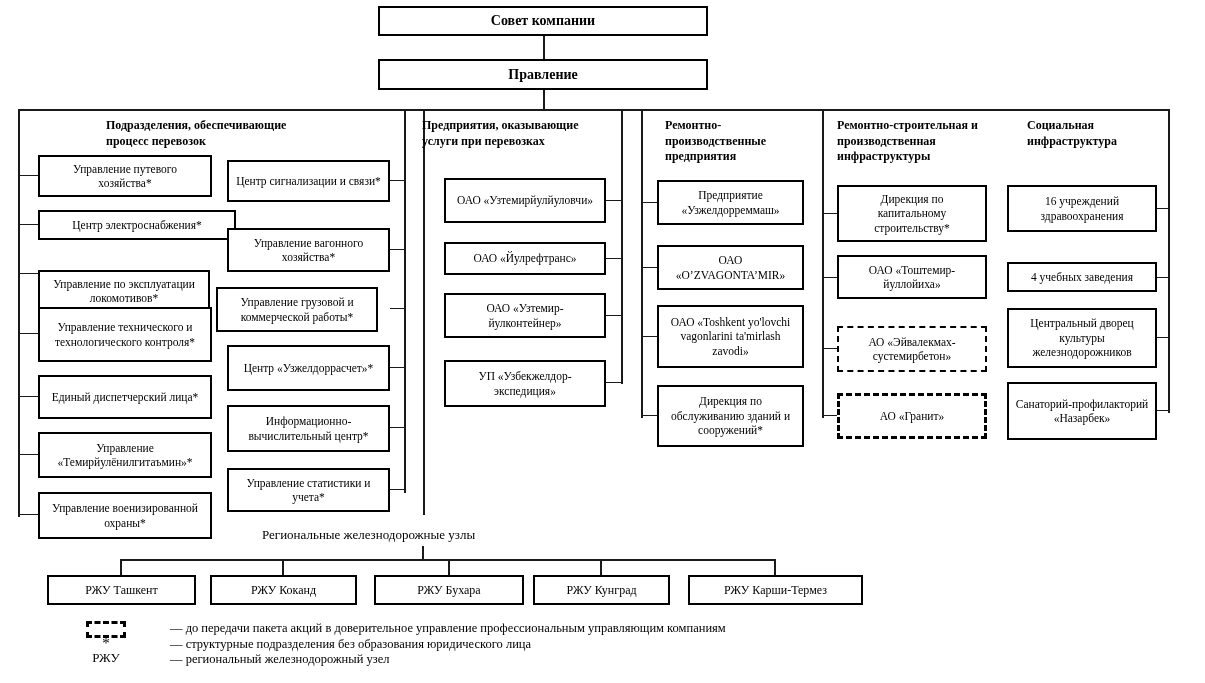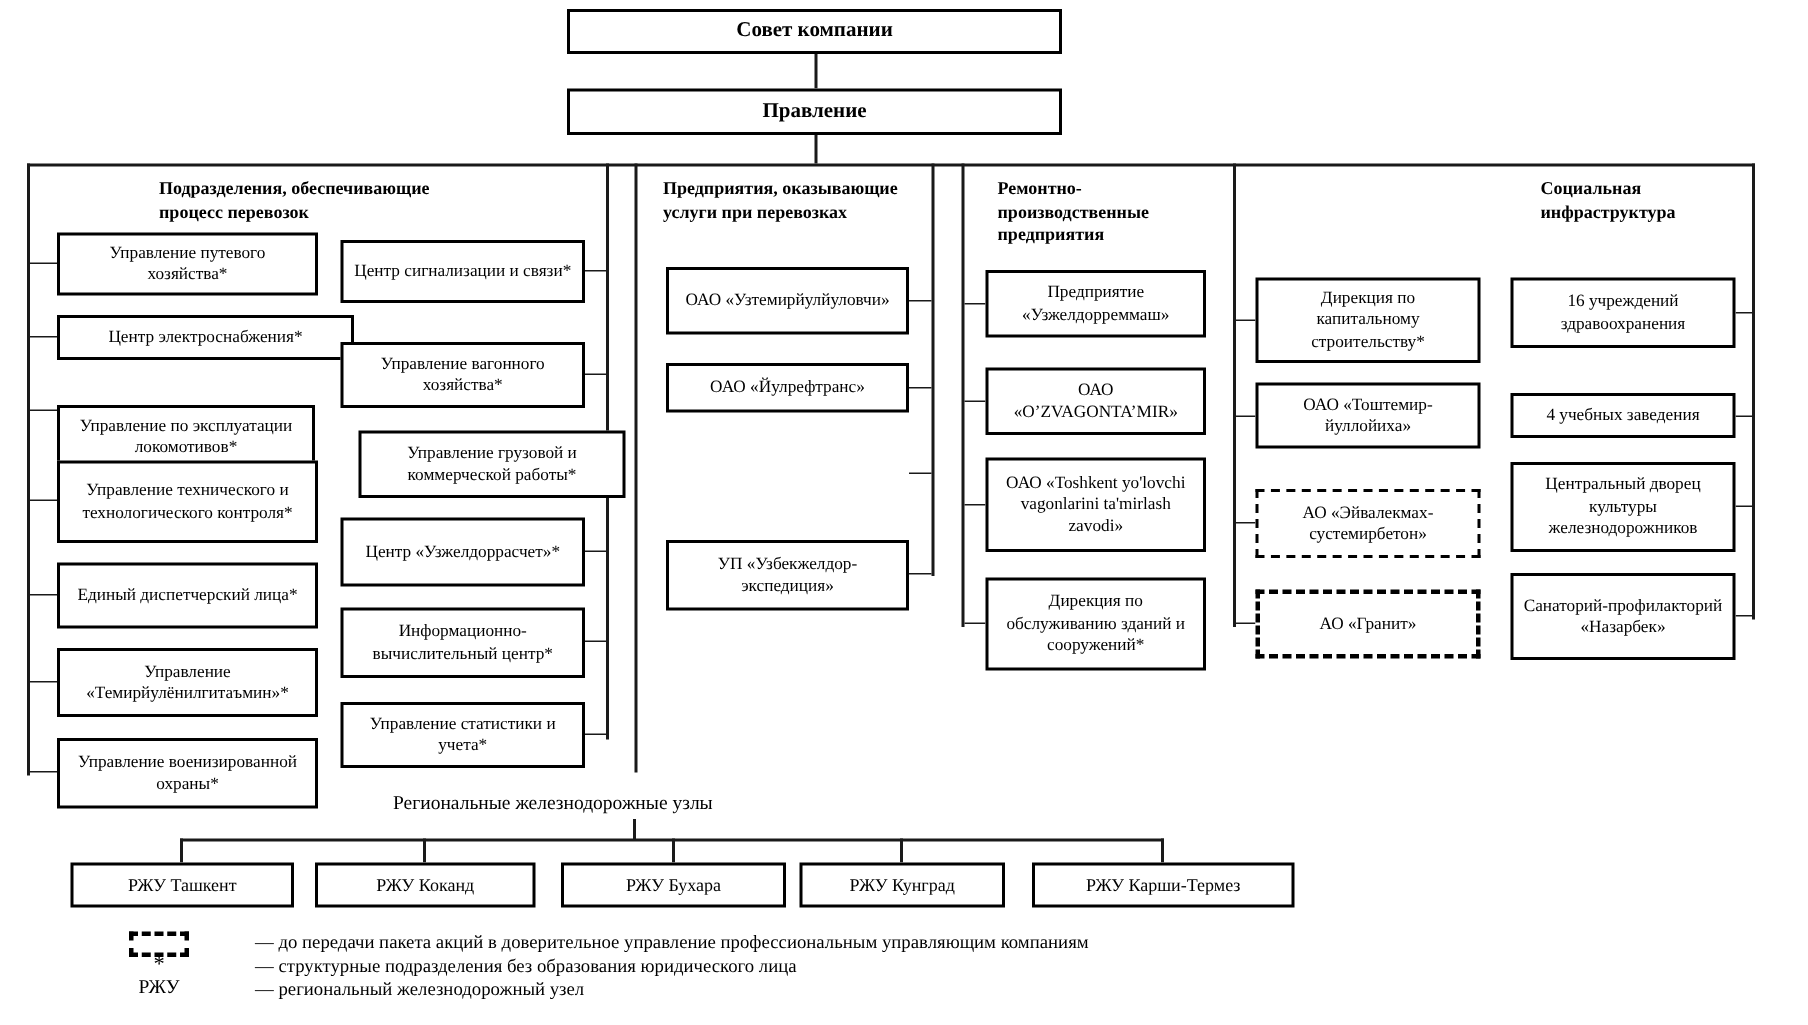--- a/index.html
+++ b/index.html
@@ -77,41 +77,43 @@
       <div class="ln" style="left: 282px; top: 559px; width: 2px; height: 16px;"></div>
       <div class="ln" style="left: 448px; top: 559px; width: 2px; height: 16px;"></div>
       <div class="ln" style="left: 600px; top: 559px; width: 2px; height: 16px;"></div>
       <div class="ln" style="left: 774px; top: 559px; width: 2px; height: 16px;"></div>
     </div>
 
   <div class="box topbox" style="left:378px;top:6px;width:330px;height:30px">Совет компании</div>
   <div class="box topbox" style="left:378px;top:59px;width:330px;height:31px">Правление</div>
 
   <div class="hdr" style="left:106px;top:118px;width:210px">Подразделения, обеспечивающие процесс перевозок</div>
-  <div class="hdr" style="left:442px;top:118px;width:160px">Предприятия, оказывающие услуги при перевозках</div>
+  <div class="hdr" style="left:422px;top:118px;width:160px">Предприятия, оказывающие услуги при перевозках</div>
   <div class="hdr" style="left:665px;top:118px;width:120px">Ремонтно-производственные предприятия</div>
+  <div class="hdr" style="left:837px;top:118px;width:148px">Ремонтно-строительная и производственная инфраструктуры</div>
   <div class="hdr" style="left:1027px;top:118px;width:110px">Социальная инфраструктура</div>
 
   <div class="box" style="left:38px;top:155px;width:174px;height:42px">Управление путевого хозяйства*</div>
   <div class="box" style="left:38px;top:210px;width:198px;height:30px">Центр электроснабжения*</div>
   <div class="box" style="left:38px;top:270px;width:172px;height:42px">Управление по эксплуатации локомотивов*</div>
   <div class="box" style="left:38px;top:307px;width:174px;height:55px">Управление технического и технологического контроля*</div>
   <div class="box" style="left:38px;top:375px;width:174px;height:44px">Единый диспетчерский лица*</div>
   <div class="box" style="left:38px;top:432px;width:174px;height:46px">Управление «Темирйулёнилгитаъмин»*</div>
   <div class="box" style="left:38px;top:492px;width:174px;height:47px">Управление военизированной охраны*</div>
 
   <div class="box" style="left:227px;top:160px;width:163px;height:42px">Центр сигнализации и связи*</div>
   <div class="box" style="left:227px;top:228px;width:163px;height:44px">Управление вагонного хозяйства*</div>
-  <div class="box" style="left:239px;top:287px;width:178px;height:45px">Управление грузовой и коммерческой работы*</div>
+  <div class="box" style="left:216px;top:287px;width:162px;height:45px">Управление грузовой и коммерческой работы*</div>
   <div class="box" style="left:227px;top:345px;width:163px;height:46px">Центр «Узжелдоррасчет»*</div>
   <div class="box" style="left:227px;top:405px;width:163px;height:47px">Информационно-вычислительный центр*</div>
   <div class="box" style="left:227px;top:468px;width:163px;height:44px">Управление статистики и учета*</div>
 
   <div class="box" style="left:444px;top:178px;width:162px;height:45px">ОАО «Узтемирйулйуловчи»</div>
   <div class="box" style="left:444px;top:242px;width:162px;height:33px">ОАО «Йулрефтранс»</div>
+  <div class="box" style="left:444px;top:293px;width:162px;height:45px">ОАО «Узтемир-йулконтейнер»</div>
   <div class="box" style="left:444px;top:360px;width:162px;height:47px">УП «Узбекжелдор-экспедиция»</div>
 
   <div class="box" style="left:657px;top:180px;width:147px;height:45px">Предприятие «Узжелдорреммаш»</div>
   <div class="box" style="left:657px;top:245px;width:147px;height:45px">ОАО «O’ZVAGONTA’MIR»</div>
   <div class="box" style="left:657px;top:305px;width:147px;height:63px">ОАО «Toshkent yo'lovchi vagonlarini ta'mirlash zavodi»</div>
   <div class="box" style="left:657px;top:385px;width:147px;height:62px">Дирекция по обслуживанию зданий и сооружений*</div>
 
   <div class="box" style="left:837px;top:185px;width:150px;height:57px">Дирекция по капитальному строительству*</div>
   <div class="box" style="left:837px;top:255px;width:150px;height:44px">ОАО «Тоштемир-йуллойиха»</div>
   <div class="box dashed" style="left:837px;top:326px;width:150px;height:46px">АО «Эйвалекмах-сустемирбетон»</div>

